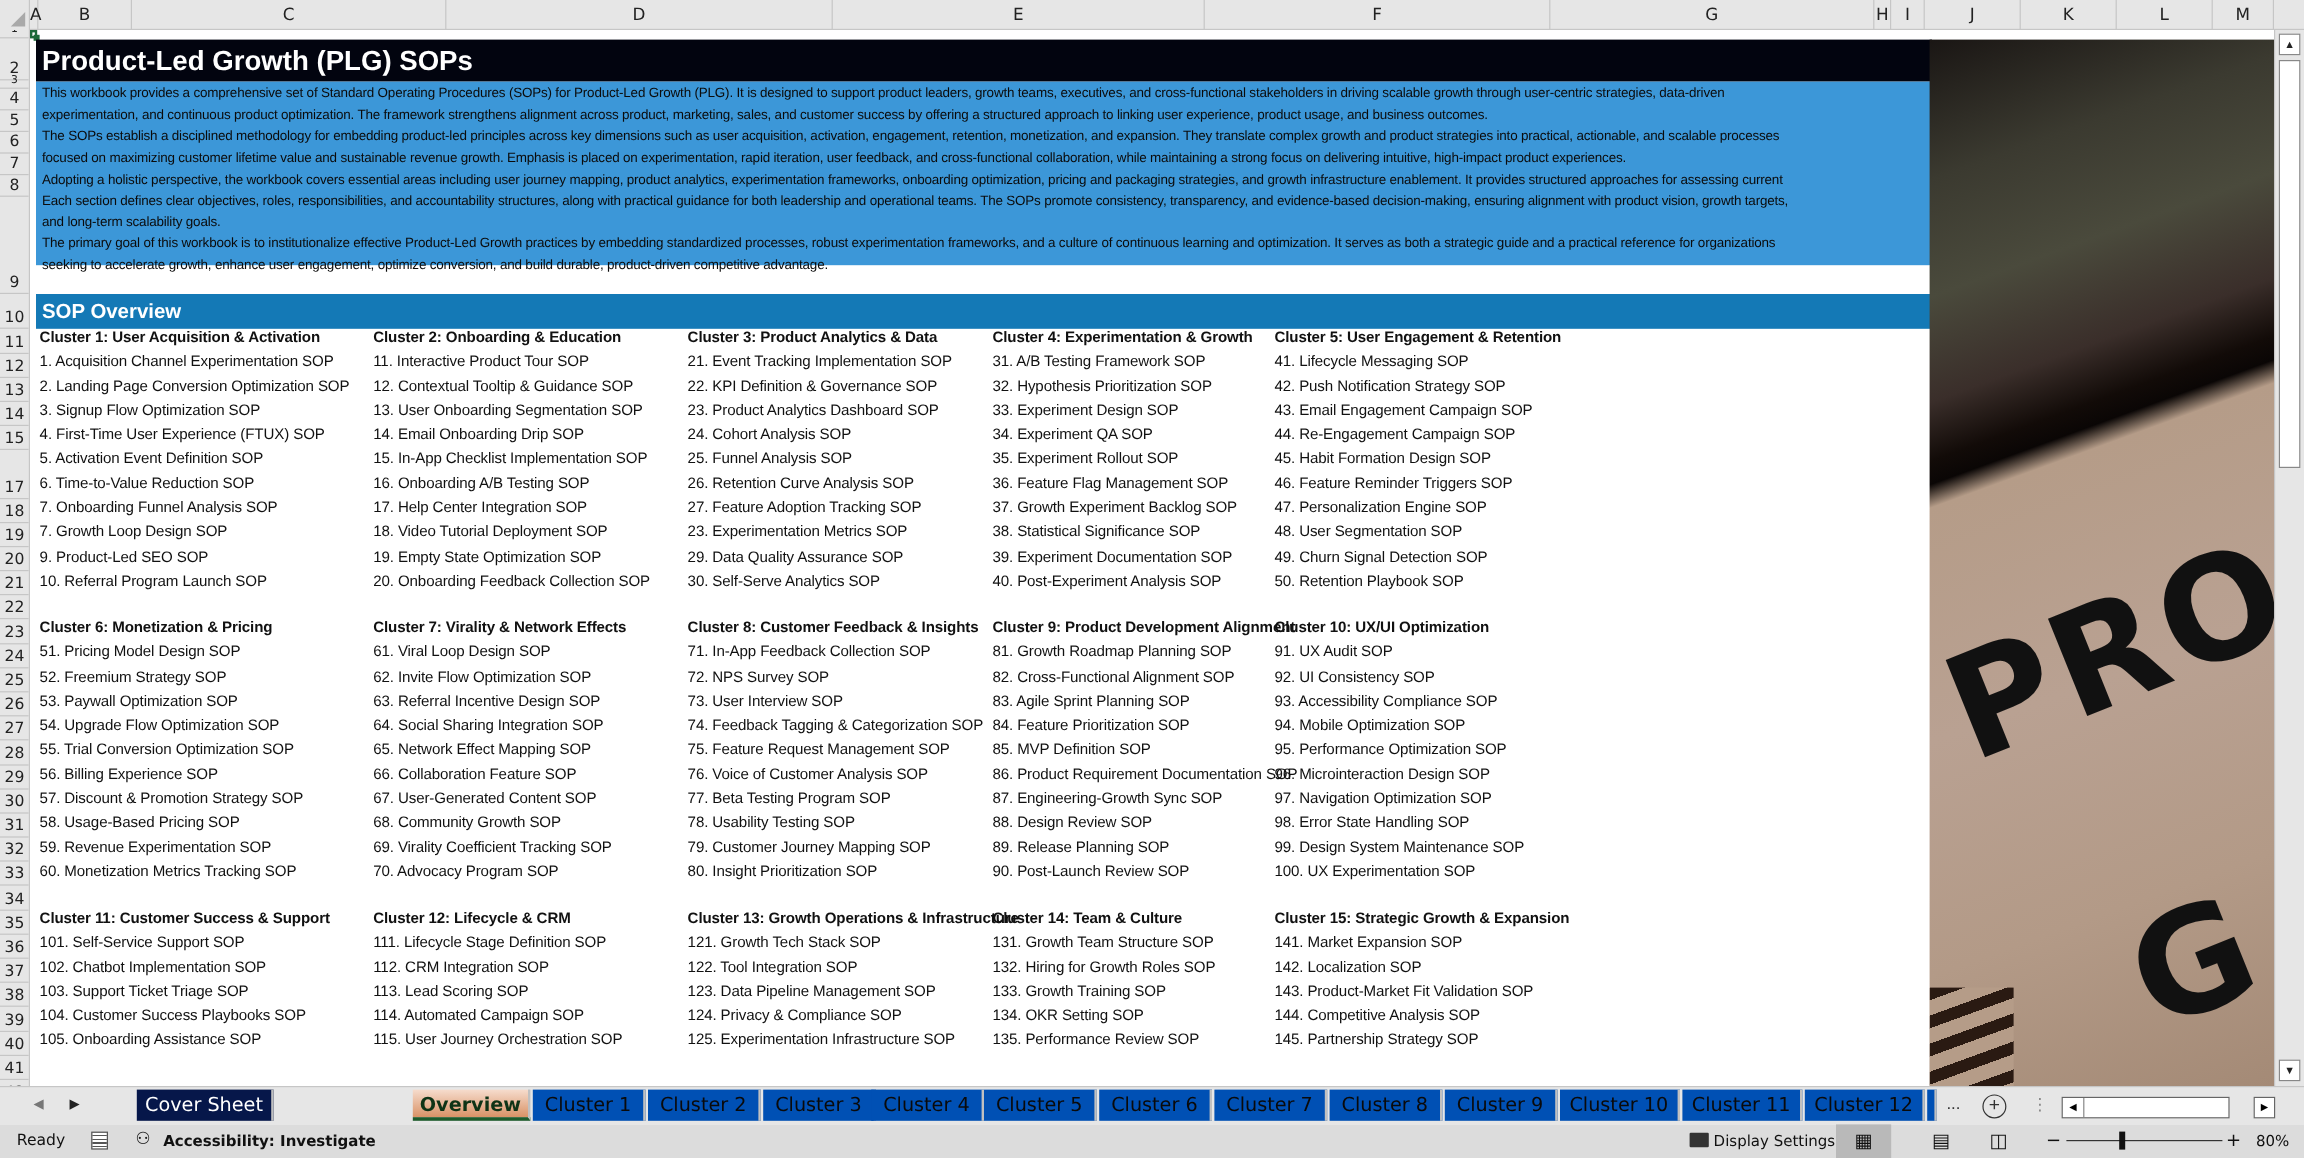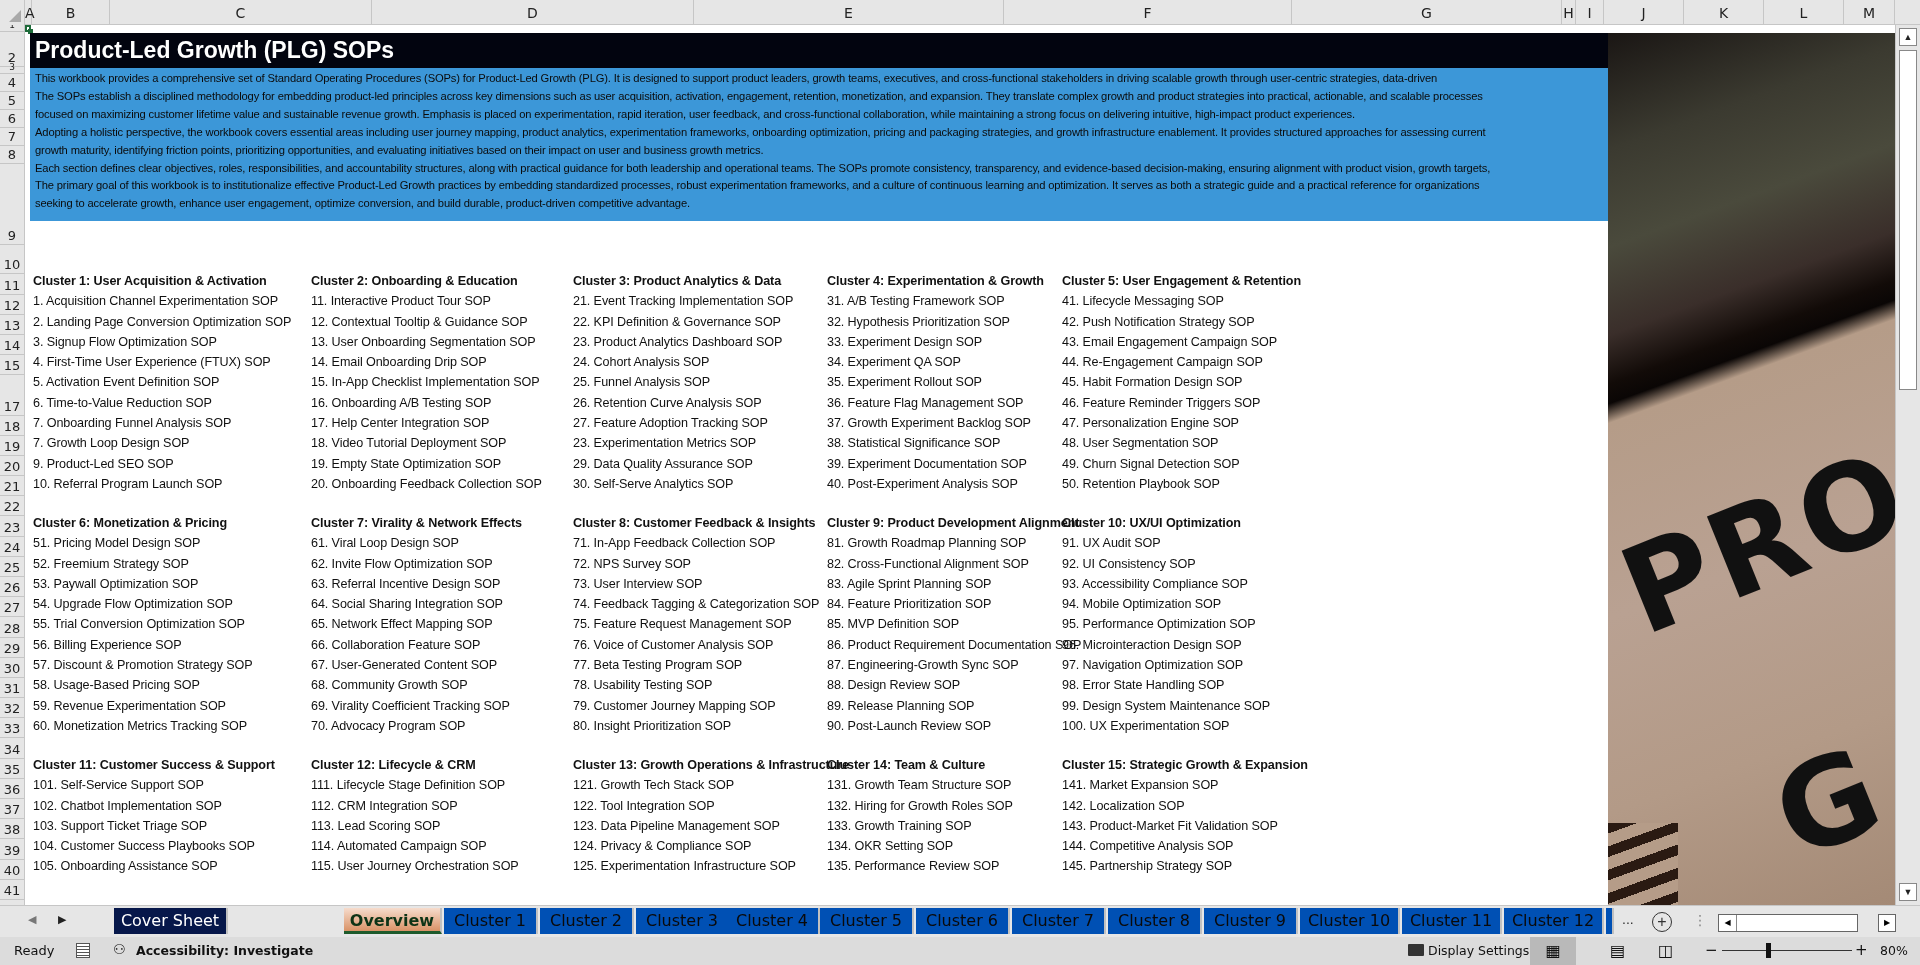--- a/index.html
+++ b/index.html
@@ -140,29 +140,31 @@
     <div class="rowh" style="top: 875px; height: 20px; font-size: 13px;">42</div>
   </div>
 
 <div class="sheet">
   <div class="selected-cell"></div>
 
   <div class="title-bar">Product-Led Growth (PLG) SOPs</div>
 
   <div class="intro" id="intro-container">
       <p>This workbook provides a comprehensive set of Standard Operating Procedures (SOPs) for Product-Led Growth (PLG). It is designed to support product leaders, growth teams, executives, and cross-functional stakeholders in driving scalable growth through user-centric strategies, data-driven</p>
+      <p>experimentation, and continuous product optimization. The framework strengthens alignment across product, marketing, sales, and customer success by offering a structured approach to linking user experience, product usage, and business outcomes.</p>
       <p>The SOPs establish a disciplined methodology for embedding product-led principles across key dimensions such as user acquisition, activation, engagement, retention, monetization, and expansion. They translate complex growth and product strategies into practical, actionable, and scalable processes</p>
       <p>focused on maximizing customer lifetime value and sustainable revenue growth. Emphasis is placed on experimentation, rapid iteration, user feedback, and cross-functional collaboration, while maintaining a strong focus on delivering intuitive, high-impact product experiences.</p>
       <p>Adopting a holistic perspective, the workbook covers essential areas including user journey mapping, product analytics, experimentation frameworks, onboarding optimization, pricing and packaging strategies, and growth infrastructure enablement. It provides structured approaches for assessing current</p>
-      <p>growth maturity, identifying friction points, prioritizing opportunities, and evaluating initiatives based on their impact on user and business growth metrics.</p>
       <p>Each section defines clear objectives, roles, responsibilities, and accountability structures, along with practical guidance for both leadership and operational teams. The SOPs promote consistency, transparency, and evidence-based decision-making, ensuring alignment with product vision, growth targets,</p>
+      <p>and long-term scalability goals.</p>
       <p>The primary goal of this workbook is to institutionalize effective Product-Led Growth practices by embedding standardized processes, robust experimentation frameworks, and a culture of continuous learning and optimization. It serves as both a strategic guide and a practical reference for organizations</p>
       <p>seeking to accelerate growth, enhance user engagement, optimize conversion, and build durable, product-driven competitive advantage.</p>
     </div>
 
+  <div class="section-bar">SOP Overview</div>
 
   <div id="clusters-container">
       <div class="cluster" style="left: 8px; top: 246px;">
         <div class="ctitle">Cluster 1: User Acquisition &amp; Activation</div>
         <div class="citem">1. Acquisition Channel Experimentation SOP</div>
         <div class="citem">2. Landing Page Conversion Optimization SOP</div>
         <div class="citem">3. Signup Flow Optimization SOP</div>
         <div class="citem">4. First-Time User Experience (FTUX) SOP</div>
         <div class="citem">5. Activation Event Definition SOP</div>
         <div class="citem">6. Time-to-Value Reduction SOP</div>

